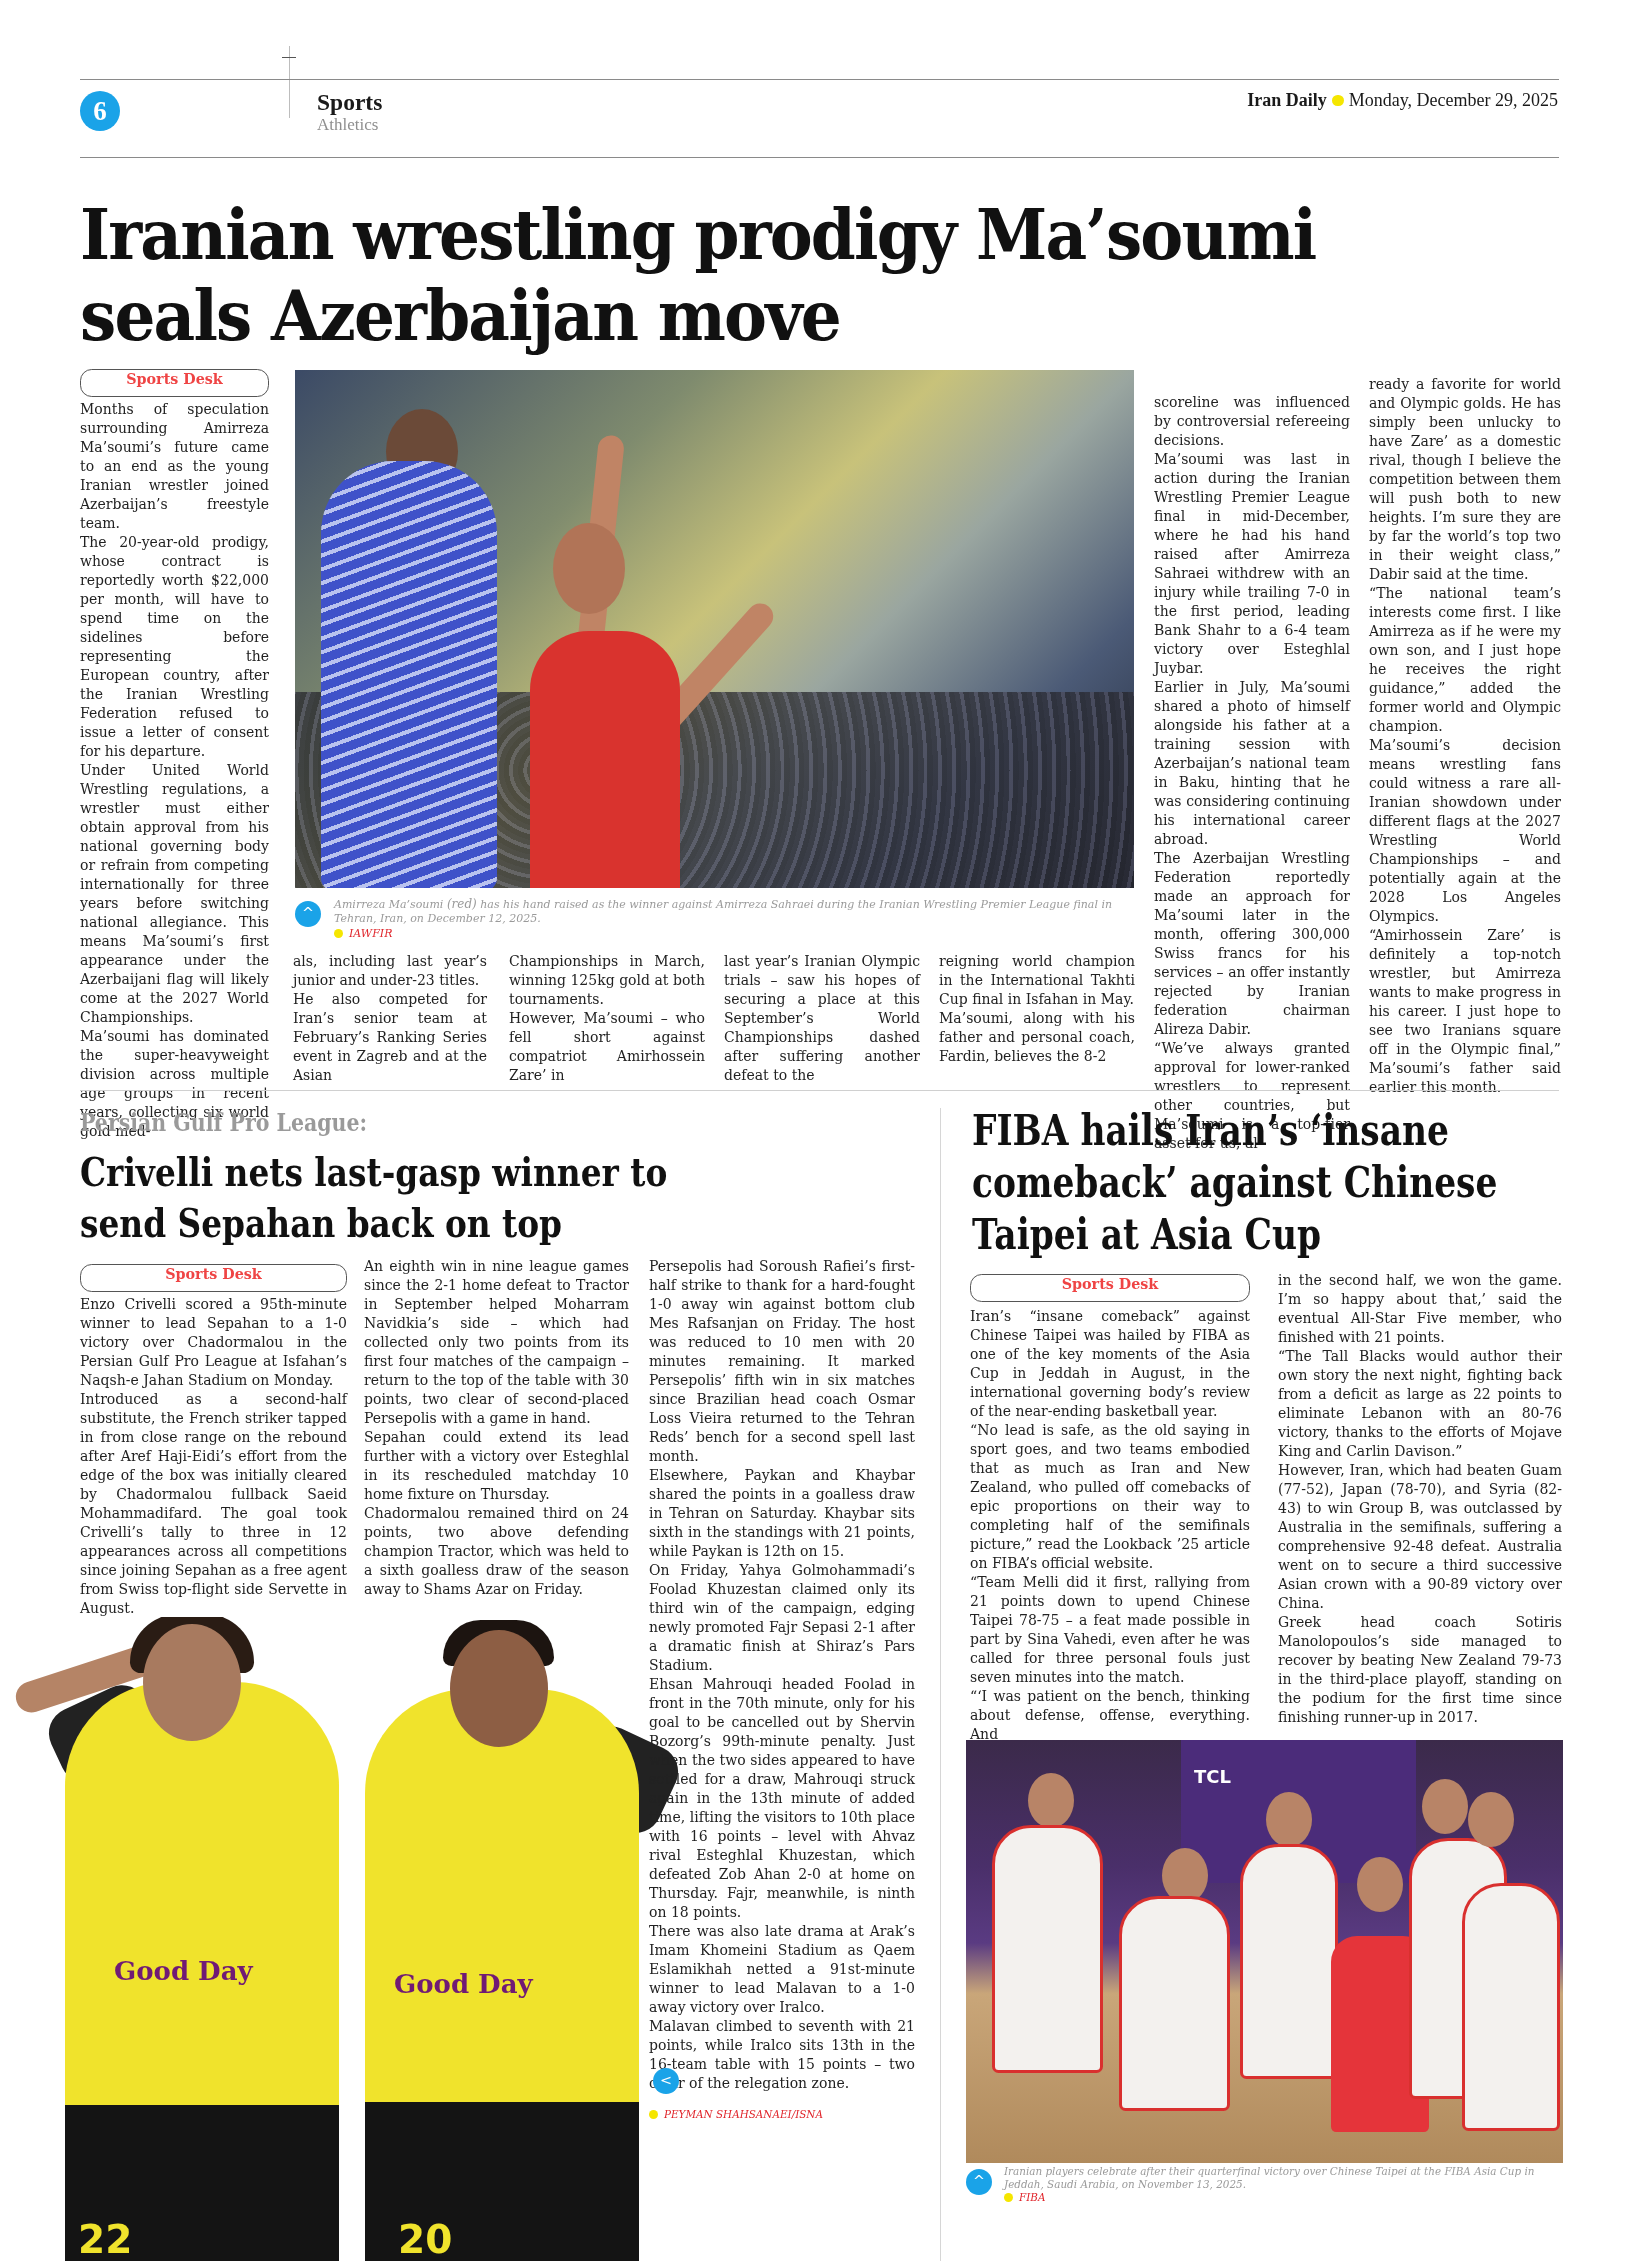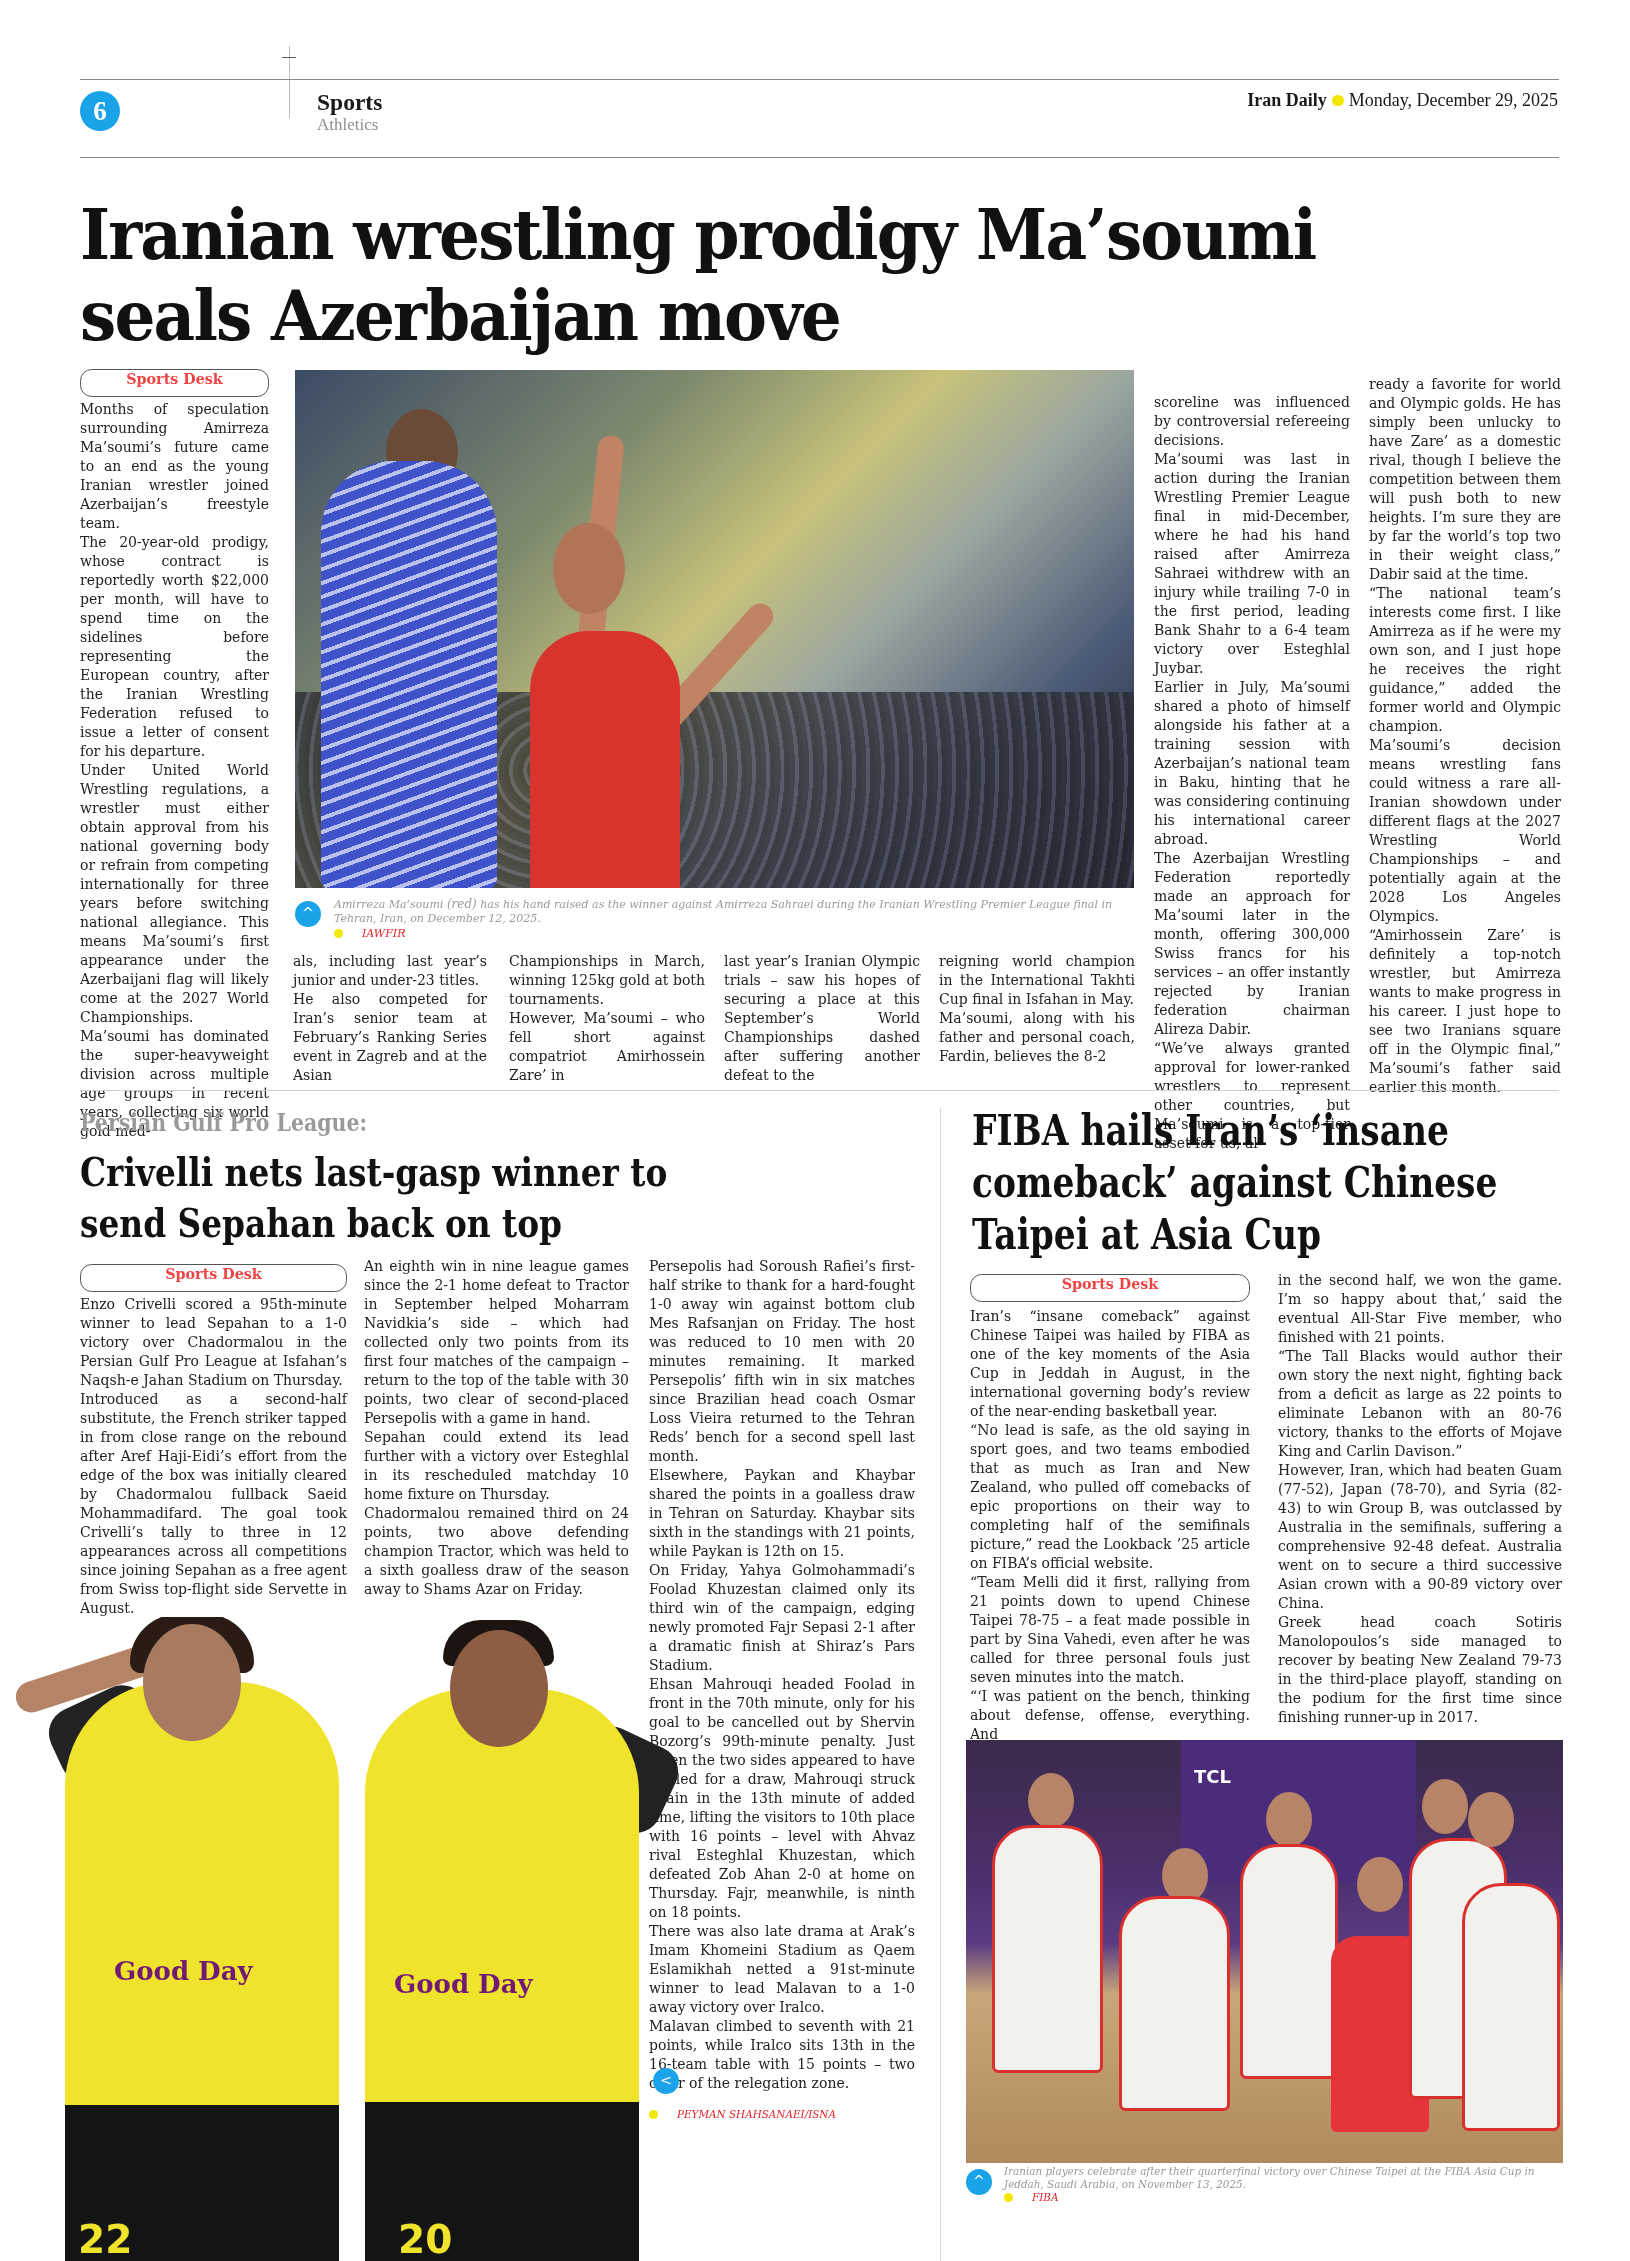--- a/index.html
+++ b/index.html
@@ -39,21 +39,21 @@
     background: repeating-linear-gradient(160deg, #3f52c9 0 9px, #b9c2ef 9px 13px); }
   .wrestle .blue-head { position: absolute; left: 91px; top: 39px; width: 72px; height: 85px; border-radius: 50%; background: #6b4a38; }
   .wrestle .red-wrestler { position: absolute; left: 235px; top: 261px; width: 150px; height: 274px; border-radius: 59px 59px 6.5px 6.5px; background: #d9332e; }
   .wrestle .red-head { position: absolute; left: 258px; top: 153px; width: 72px; height: 91px; border-radius: 50%; background: #b17457; }
   .wrestle .red-arm { position: absolute; left: 293px; top: 65px; width: 26px; height: 215px; background: #c08465; transform: rotate(6deg); border-radius: 13px; }
   .wrestle .red-arm2 { position: absolute; left: 404px; top: 215px; width: 26px; height: 170px; background: #c08465; transform: rotate(42deg); border-radius: 13px; }
   .wrestle .crowd { position: absolute; left: 0; right: 0; bottom: 0; height: 196px;
     background: repeating-radial-gradient(circle at 30% 40%, #2b2b33 0 5.2px, #4a4a5a 5.2px 9px, #26262c 9px 14.3px); opacity: .75; }
 
   .caption { position: absolute; font: italic 11px "DejaVu Serif", serif; color: #9a9a9a; line-height: 14.3px; }
-  .caption .credit { color: #e0252b; font-style: italic; display: flex; align-items: center; gap: 19px; }
+  .caption .credit { color: #e0252b; font-style: italic; display: flex; align-items: center; gap: 6px; }
   .caption .credit .dot { width: 9px; height: 9px; }
   .cap-icon { position: absolute; width: 26px; height: 26px; border-radius: 50%; background: #1aa3e8; color: #fff;
     font: 14.3px "DejaVu Sans", sans-serif; text-align: center; line-height: 25px; }
 
   .divider-h { position: absolute; left: 80px; top: 1090px; width: 1479px; height: 1.3px; background: #d0d0d0; }
   .divider-v { position: absolute; left: 940px; top: 1108px; width: 1.3px; height: 1153px; background: #d6d6d6; }
 
   .kicker { position: absolute; left: 80px; top: 1108px; font: bold 25px "DejaVu Serif", serif; color: #9a9a9a; transform: scaleX(0.82); transform-origin: left top; }
   .headline-2 { position: absolute; left: 80px; top: 1146px; width: 717px; font: bold 40px "DejaVu Serif", serif; line-height: 51px; color: #111; transform: scaleX(0.82); transform-origin: left top; }
   .headline-3 { position: absolute; left: 972px; top: 1105px; width: 717px; font: bold 42px "DejaVu Serif", serif; line-height: 52px; color: #111; transform: scaleX(0.82); transform-origin: left top; }
@@ -158,21 +158,21 @@
 </div>
 
 <div class="divider-h"></div>
 <div class="divider-v"></div>
 
 <div class="kicker">Persian Gulf Pro League:</div>
 <h2 class="headline-2">Crivelli nets last-gasp winner to send Sepahan back on top</h2>
 
 <div class="col" style="left:80px; top:1264px; width:267px;">
   <div class="byline-pill">Sports Desk</div>
-  <p>Enzo Crivelli scored a 95th-minute winner to lead Sepahan to a 1-0 victory over Chadormalou in the Persian Gulf Pro League at Isfahan’s Naqsh-e Jahan Stadium on Thursday.</p>
+  <p>Enzo Crivelli scored a 95th-minute winner to lead Sepahan to a 1-0 victory over Chadormalou in the Persian Gulf Pro League at Isfahan’s Naqsh-e Jahan Stadium on Monday.</p>
   <p>Introduced as a second-half substitute, the French striker tapped in from close range on the rebound after Aref Haji-Eidi’s effort from the edge of the box was initially cleared by Chadormalou fullback Saeid Mohammadifard. The goal took Crivelli’s tally to three in 12 appearances across all competitions since joining Sepahan as a free agent from Swiss top-flight side Servette in August.</p>
 </div>
 <div class="col" style="left:364px; top:1257px; width:265px;">
   <p>An eighth win in nine league games since the 2-1 home defeat to Tractor in September helped Moharram Navidkia’s side – which had collected only two points from its first four matches of the campaign – return to the top of the table with 30 points, two clear of second-placed Persepolis with a game in hand.</p>
   <p>Sepahan could extend its lead further with a victory over Esteghlal in its rescheduled matchday 10 home fixture on Thursday.</p>
   <p>Chadormalou remained third on 24 points, two above defending champion Tractor, which was held to a sixth goalless draw of the season away to Shams Azar on Friday.</p>
 </div>
 
 <div class="photo football">
   <div class="arm"></div>

